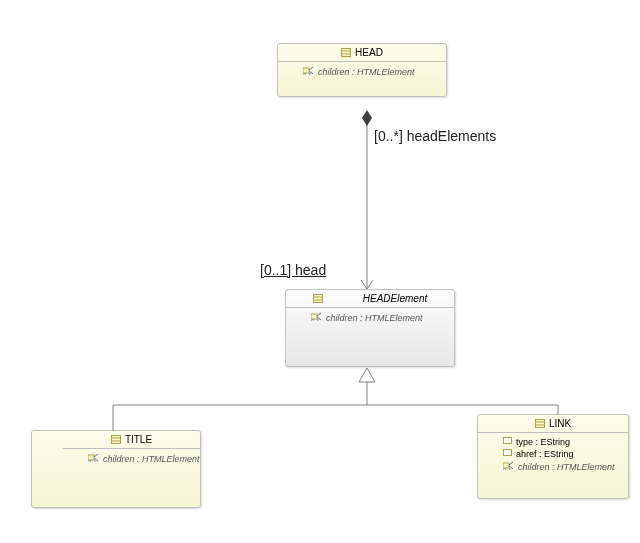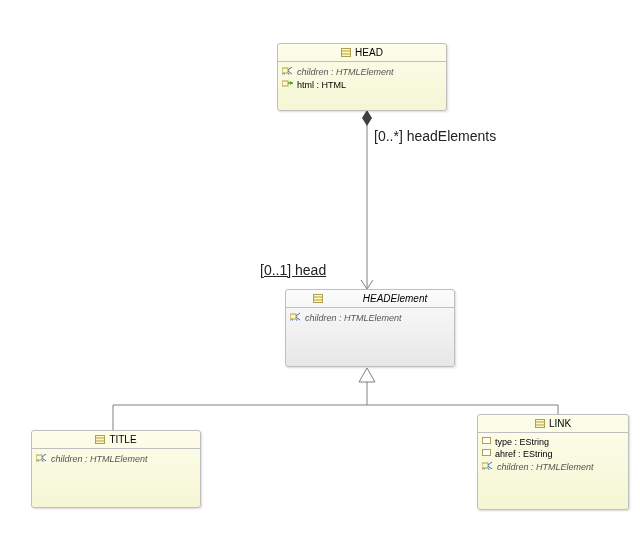--- a/index.html
+++ b/index.html
@@ -37,20 +37,21 @@
   .attr-list {
     font-size: 9px;
     padding: 3px 4px;
   }
   .attr {
     display: flex;
     align-items: center;
     gap: 3px;
     padding: 1px 0;
     white-space: nowrap;
+    margin-left: 21px;
   }
   .attr.italic { font-style: italic; color:#555; }
   svg.connector {
     position: absolute;
     top: 0; left: 0;
     width: 640px; height: 543px;
     pointer-events: none;
   }
   .assoc-label {
     position: absolute;
@@ -84,51 +85,41 @@
   <line x1="113" y1="405" x2="558" y2="405" stroke="#808080" stroke-width="1"></line>
 
   <line x1="113" y1="405" x2="113" y2="430" stroke="#808080" stroke-width="1"></line>
 
   <line x1="558" y1="405" x2="558" y2="414" stroke="#808080" stroke-width="1"></line>
 </svg>
 
 <div class="assoc-label" style="left:374px; top:128px;">[0..*] headElements</div>
 <div class="assoc-label" style="left:260px; top:262px;text-decoration:underline;">[0..1] head</div>
 
-<div class="class-box" style="left:277px; top:43px; width:170px; height:68px;">
+<div class="class-box" style="left:277px; top:43px; width:170px; height:54px;">
   <div class="title-bar">
     <span class="class-icon">
       <svg width="10" height="9">
           <rect x="0.5" y="0.5" width="9" height="8" fill="#fef7c8" stroke="#b0a24b"></rect>
           <line x1="0.5" y1="3" x2="9.5" y2="3" stroke="#b0a24b"></line>
           <line x1="0.5" y1="6" x2="9.5" y2="6" stroke="#b0a24b"></line>
         </svg>
     </span>
     <span>HEAD</span>
   </div>
   <div class="attr-list">
     <div class="attr italic">
       <span class="ref-icon">
         <svg width="12" height="9">
             <rect x="0" y="2" width="6" height="5" fill="#fef7c8" stroke="#b0a24b"></rect>
             <path d="M6 4 L10 1 M6 5 L10 8" stroke="#3a6fb0" fill="none"></path>
             <text x="0" y="11" font-size="5" fill="#3a6fb0">0..*</text>
           </svg>
       </span>
       <span>children : HTMLElement</span>
-    </div>
-    <div class="attr">
-      <span class="op-icon">
-        <svg width="12" height="9">
-            <rect x="0" y="2" width="6" height="5" fill="#fef7c8" stroke="#b0a24b"></rect>
-            <path d="M6 4 L11 4" stroke="#5aa02c" stroke-width="1.5"></path>
-            <polygon points="11,4 8,2 8,6" fill="#5aa02c"></polygon>
-          </svg>
-      </span>
-      <span>html : HTML</span>
     </div>
   </div>
 </div>
 
 <div class="class-box grey" style="left:285px; top:289px; width:170px; height:78px;">
   <div class="title-bar italic">
     <span class="class-icon">
       <svg width="10" height="9">
           <rect x="0.5" y="0.5" width="9" height="8" fill="#fef7c8" stroke="#b0a24b"></rect>
           <line x1="0.5" y1="3" x2="9.5" y2="3" stroke="#b0a24b"></line>
@@ -144,21 +135,21 @@
             <rect x="0" y="2" width="6" height="5" fill="#fef7c8" stroke="#b0a24b"></rect>
             <path d="M6 4 L10 1 M6 5 L10 8" stroke="#3a6fb0" fill="none"></path>
             <text x="0" y="11" font-size="5" fill="#3a6fb0">0..*</text>
           </svg>
       </span>
       <span>children : HTMLElement</span>
     </div>
   </div>
 </div>
 
-<div class="class-box" style="left:31px; top:430px; width:170px; height:78px;">
+<div class="class-box" style="left:31px; top:430px; width:170px; height:78px;padding-left:31px;">
   <div class="title-bar">
     <span class="class-icon">
       <svg width="10" height="9">
           <rect x="0.5" y="0.5" width="9" height="8" fill="#fef7c8" stroke="#b0a24b"></rect>
           <line x1="0.5" y1="3" x2="9.5" y2="3" stroke="#b0a24b"></line>
           <line x1="0.5" y1="6" x2="9.5" y2="6" stroke="#b0a24b"></line>
         </svg>
     </span>
     <span>TITLE</span>
   </div>
@@ -169,21 +160,21 @@
             <rect x="0" y="2" width="6" height="5" fill="#fef7c8" stroke="#b0a24b"></rect>
             <path d="M6 4 L10 1 M6 5 L10 8" stroke="#3a6fb0" fill="none"></path>
             <text x="0" y="11" font-size="5" fill="#3a6fb0">0..*</text>
           </svg>
       </span>
       <span>children : HTMLElement</span>
     </div>
   </div>
 </div>
 
-<div class="class-box" style="left:477px; top:414px; width:152px; height:96px;">
+<div class="class-box" style="left:477px; top:414px; width:152px; height:85px;">
   <div class="title-bar">
     <span class="class-icon">
       <svg width="10" height="9">
           <rect x="0.5" y="0.5" width="9" height="8" fill="#fef7c8" stroke="#b0a24b"></rect>
           <line x1="0.5" y1="3" x2="9.5" y2="3" stroke="#b0a24b"></line>
           <line x1="0.5" y1="6" x2="9.5" y2="6" stroke="#b0a24b"></line>
         </svg>
     </span>
     <span>LINK</span>
   </div>

